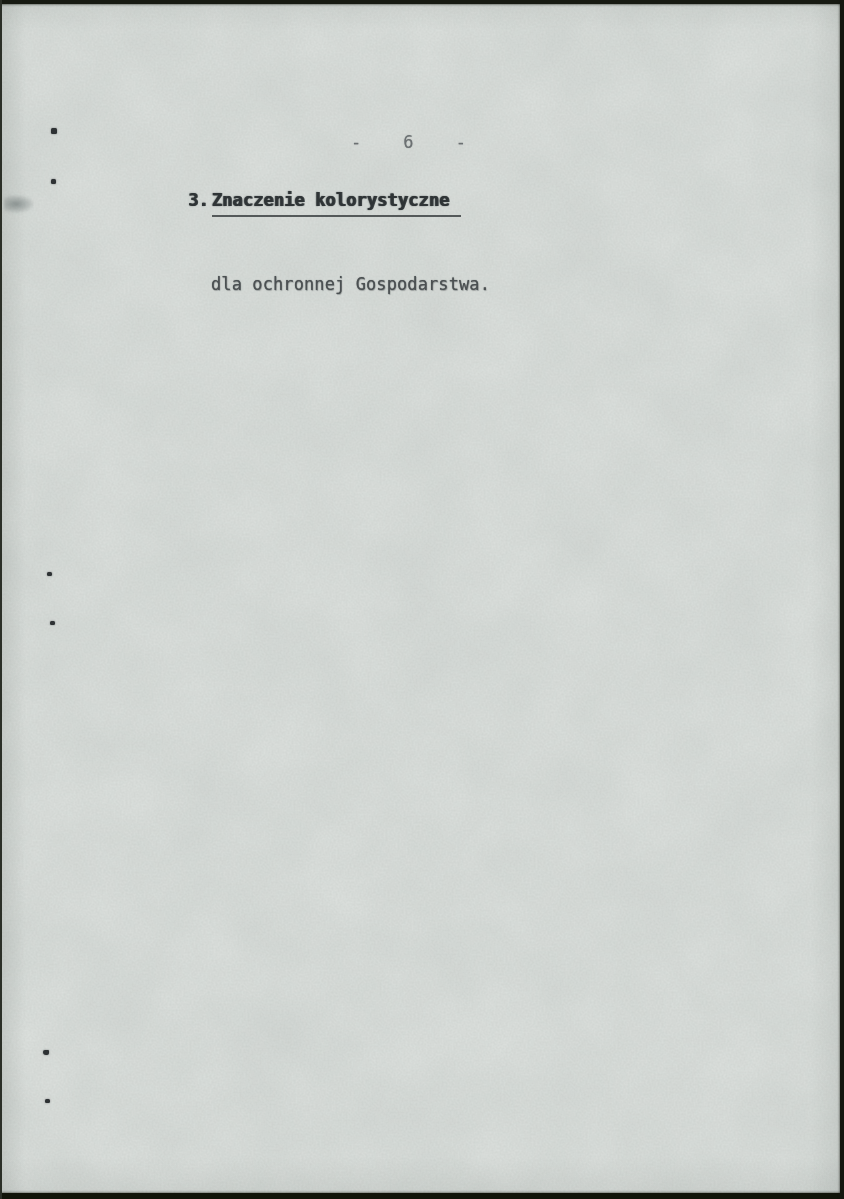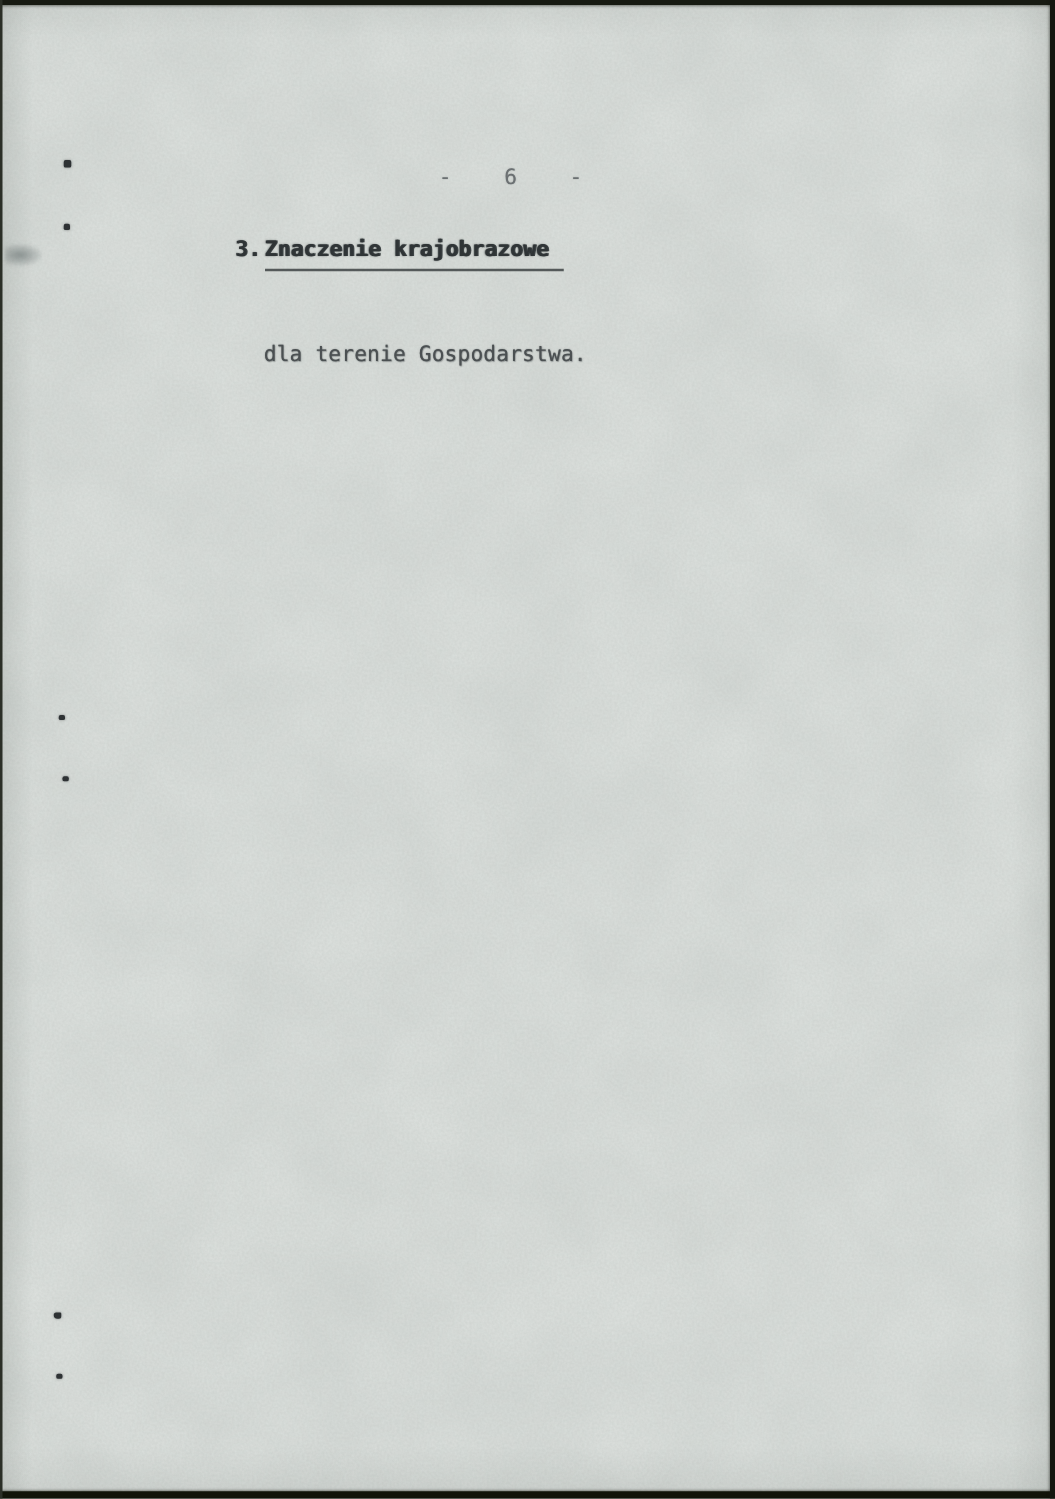--- a/index.html
+++ b/index.html
@@ -129,25 +129,25 @@
   <div class="shading"></div>
 
   <div class="txt pagenum">
     <span>-</span>
     <span>6</span>
     <span>-</span>
   </div>
 
   <div class="txt heading-row">
     <span class="section-index">3.</span>
-    <span class="section-heading">Znaczenie krajobrazowe</span>
+    <span class="section-heading">Znaczenie kolorystyczne</span>
   </div>
 
   <div class="txt body-lines">
-    <div>dla terenie Gospodarstwa.</div>
+    <div>dla ochronnej Gospodarstwa.</div>
   </div>
 
   <div class="smudge"></div>
   <div class="speck s1"></div>
   <div class="speck s2"></div>
   <div class="speck s3"></div>
   <div class="speck s4"></div>
   <div class="speck s5"></div>
   <div class="speck s6"></div>
 

